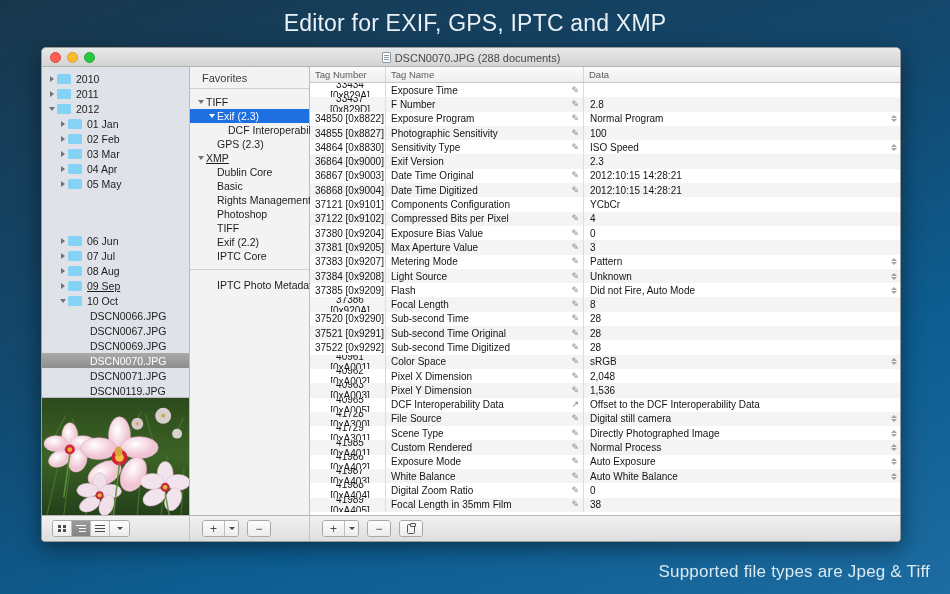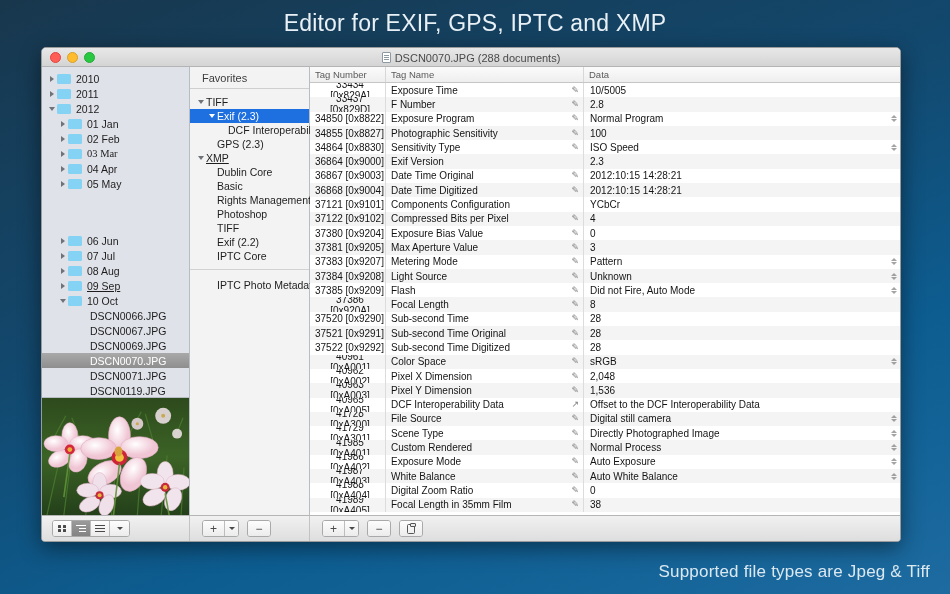--- a/index.html
+++ b/index.html
@@ -241,21 +241,21 @@
             <span class="folder"></span>
             <span>01 Jan</span>
           </div>
           <div class="trow" style="padding-left: 15px;">
             <span class="tw">
               <span class="arrow-r"></span>
             </span>
             <span class="folder"></span>
             <span>02 Feb</span>
           </div>
-          <div class="trow" style="padding-left: 15px; font-family: Liberation Serif, serif;">
+          <div class="trow" style="padding-left: 15px;">
             <span class="tw">
               <span class="arrow-r"></span>
             </span>
             <span class="folder"></span>
             <span>03 Mar</span>
           </div>
           <div class="trow" style="padding-left: 15px;">
             <span class="tw">
               <span class="arrow-r"></span>
             </span>
@@ -497,27 +497,20 @@
       </div>
       <div class="tbody" id="tbody">
           <div class="drow">
             <div class="c-num">
               <span>33434 [0x829A]</span>
             </div>
             <div class="c-name">
               <span>Exposure Time</span>
               <span class="pencil">✎</span>
             </div>
-            <div class="c-data">
-              <span>10/5005</span>
-              <span class="stepper hidden-step">
-                <i class="up"></i>
-                <i class="dn"></i>
-              </span>
-            </div>
           </div>
           <div class="drow">
             <div class="c-num">
               <span>33437 [0x829D]</span>
             </div>
             <div class="c-name">
               <span>F Number</span>
               <span class="pencil">✎</span>
             </div>
             <div class="c-data">

